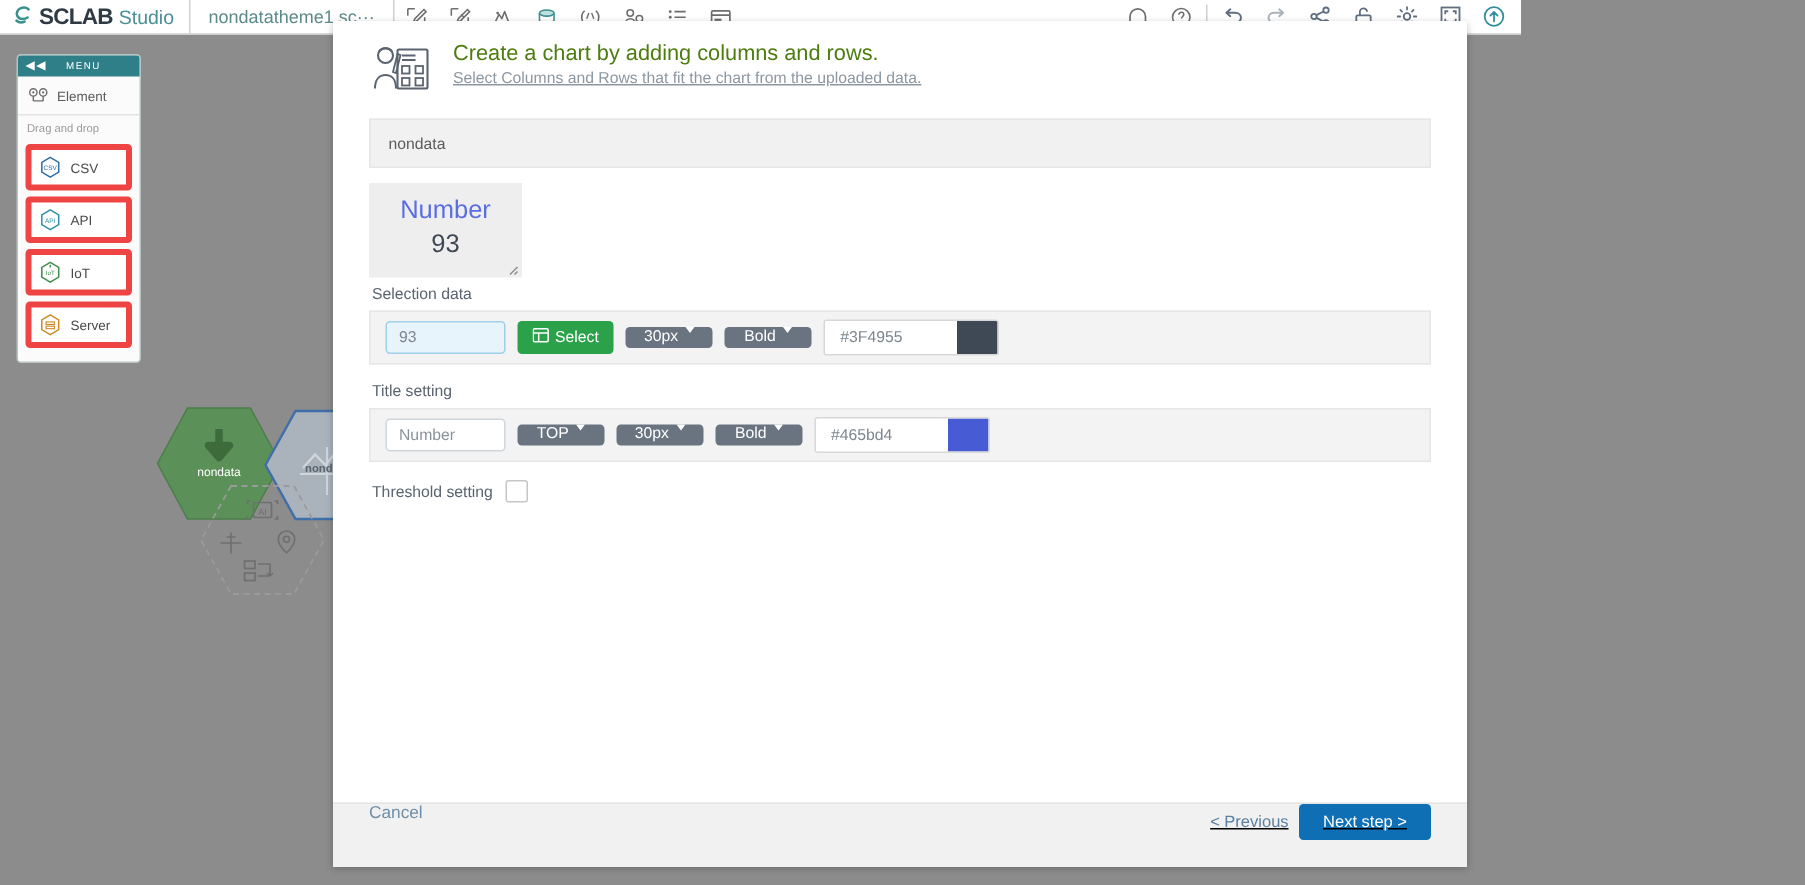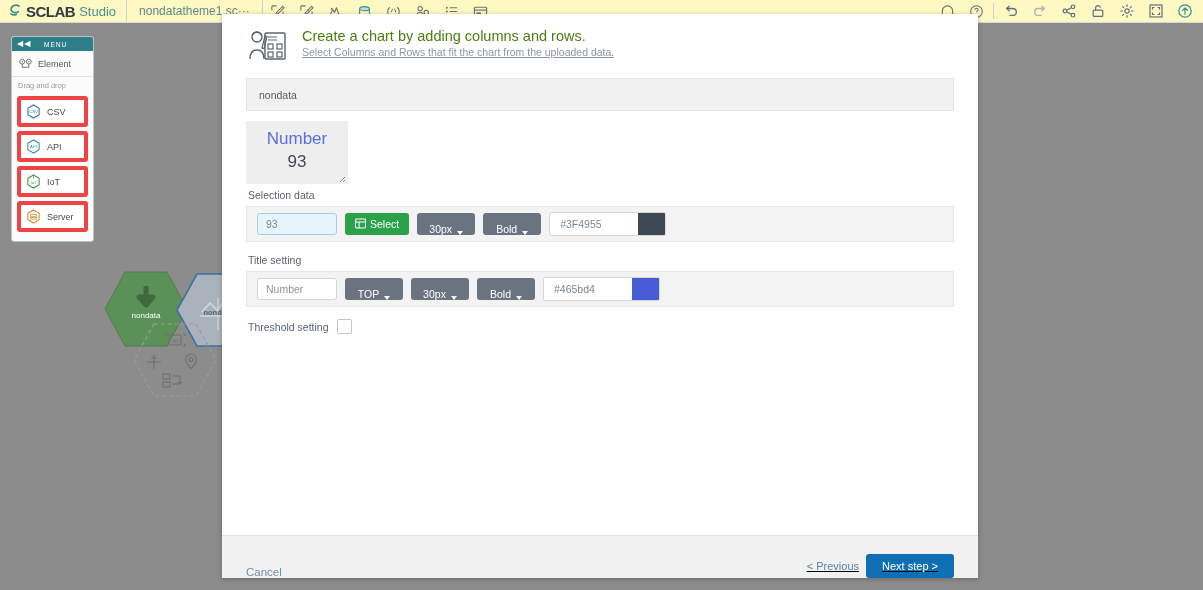--- a/index.html
+++ b/index.html
@@ -5,22 +5,22 @@
   html,body{margin:0;padding:0;}
   body{
     width:1203px;height:590px;overflow:hidden;
     font-family:"Liberation Sans", sans-serif;
     background:#8c8c8c;
     position:relative;
     -webkit-font-smoothing:antialiased;
   }
   
   #topbar{
-    position:absolute;left:0;top:0;width:1203px;height:22px;
-    background:#fef9c3;display:flex;align-items:flex-end;
+    position:absolute;left:0;top:0;width:1014px;height:22px;
+    background:#ffffff;display:flex;align-items:flex-end;
     border-bottom:1px solid #d8d8d8;
     z-index:5;
   }
   #brand{display:flex;align-items:center;gap:4px;padding:0 10px 0 8px;height:100%;}
   #brand .logo-s{
     font-weight:bold;font-size:14px;color:#3a8f8f;line-height:1;
   }
   #brand .sclab{
     font-weight:bold;font-size:15px;color:#2f3a45;letter-spacing:-0.5px;
   }
@@ -108,38 +108,38 @@
     font-size:10.5px;color:#8a9299;padding:0 8px;width:80px;
     font-family:"Liberation Sans", sans-serif;box-sizing:border-box;
     display:flex;align-items:center;
   }
   .txtin.sel{background:#e8f4fb;border-color:#9fd0e8;color:#7d868e;}
   .btn-green{
     height:22px;background:#2ba14a;color:#fff;border:none;border-radius:3px;
     font-size:10.5px;display:flex;align-items:center;gap:4px;padding:0 10px;cursor:pointer;
   }
   .btn-grey{
-    height:22px;background:#6a7480;color:#fff;border:none;border-radius:3px;
-    font-size:10.5px;display:flex;align-items:flex-end;justify-content:center;gap:5px;
+    height:14px;background:#6a7480;color:#fff;border:none;border-radius:3px;
+    font-size:10.5px;display:flex;align-items:flex-start;justify-content:center;gap:5px;
     padding:0 12px;cursor:pointer;min-width:58px;
   }
   .caret{border-left:3.5px solid transparent;border-right:3.5px solid transparent;
     border-top:4.5px solid #fff;display:inline-block;}
   .colorgrp{display:flex;align-items:center;height:22px;border:1px solid #d8d8d8;border-radius:2px;overflow:hidden;}
   .colorgrp .hex{
     background:#fff;height:22px;display:flex;align-items:center;padding:0 10px;
     font-size:10.5px;color:#7d868e;width:88px;box-sizing:border-box;
   }
   .colorgrp .sw{width:27px;height:22px;}
   .thr-row{display:flex;align-items:center;gap:8px;margin-left:2px;}
   .thr-row .lbl{font-size:10.5px;color:#5a6470;}
   .chk{width:13px;height:13px;border:1px solid #c6c6c6;border-radius:2px;background:#fff;cursor:pointer;}
   #mfoot{
     height:42px;background:#f1f1f1;border-top:1px solid #e4e4e4;
-    display:flex;align-items:flex-end;padding:0 24px;
+    display:flex;align-items:flex-start;padding:0 24px;
   }
   #cancel{font-size:11.5px;color:#6f8fa8;cursor:pointer;}
   #foot-right{margin-left:auto;display:flex;align-items:center;gap:7px;text-decoration:underline;}
   #prev{font-size:11px;color:#5a7fa0;cursor:pointer;}
   #next{
     background:#0f6fb5;color:#fff;border:none;height:24px;padding:0 16px;border-radius:3px;
     font-size:11px;cursor:pointer;font-family:"Liberation Sans", sans-serif;
   }
 </style>
 </head>

